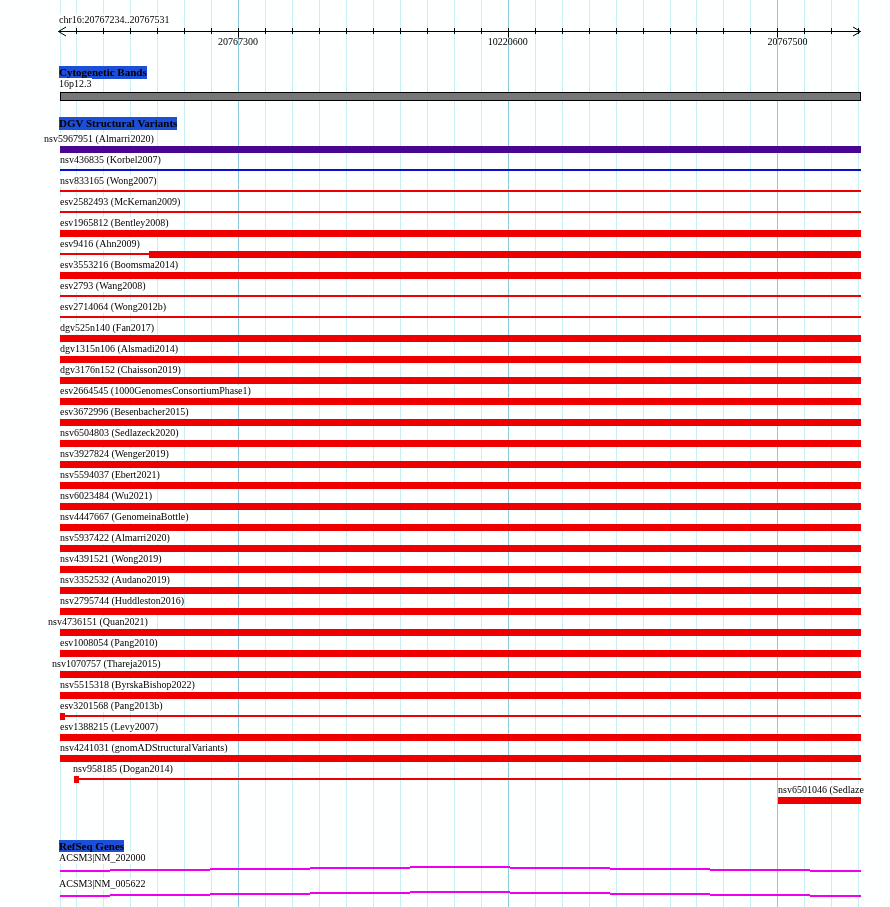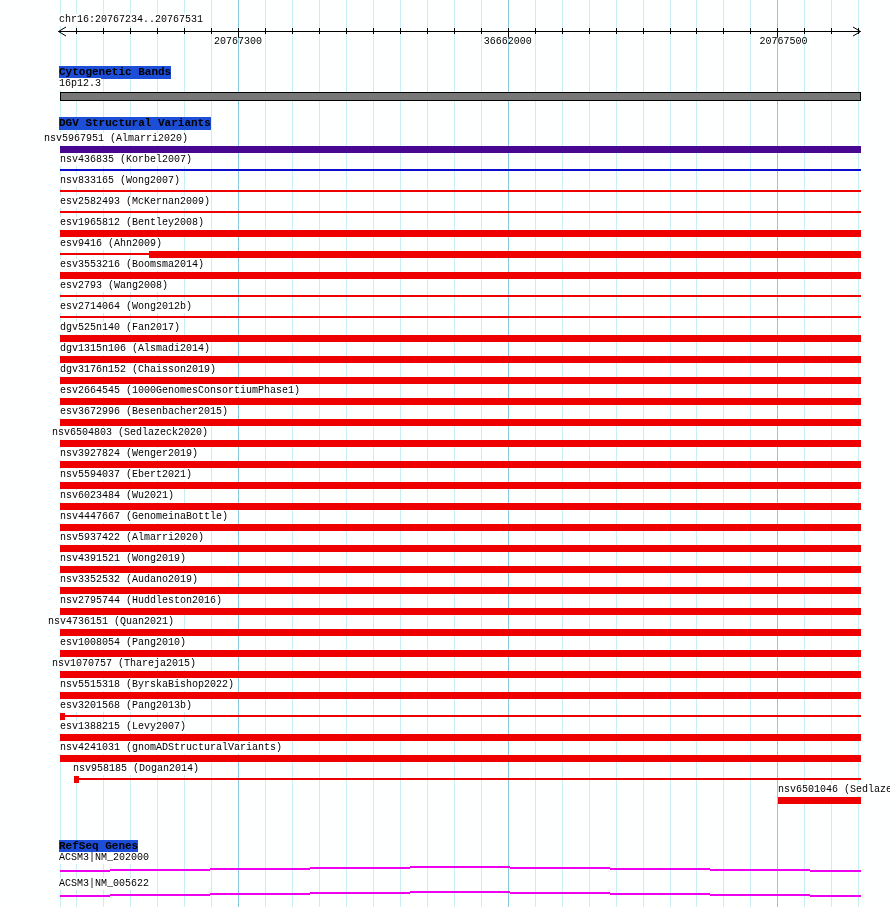--- a/index.html
+++ b/index.html
@@ -1,21 +1,21 @@
 <!DOCTYPE html>
 <html><head>
 <meta charset="utf-8">
 <style>
   html,body{margin:0;padding:0;background:#ffffff;}
   #screen{
     position:relative;
     width:890px;height:907px;
     background:#feffff;
     overflow:hidden;
-    font-family:Liberation Mono, monospace;
+    font-family:Liberation Serif, serif;
     color:#000;
   }
   .gridline{position:absolute;top:0;height:907px;width:1px;}
   .txt{position:absolute;height:12px;line-height:12px;font-size:10px;white-space:nowrap;background:#fff;padding:0;}
   .hdr{position:absolute;height:13px;line-height:13px;font-size:11px;font-weight:bold;white-space:nowrap;background:#1d4ed8;}
   .bar{position:absolute;}
   .ticklabel{position:absolute;width:60px;text-align:center;height:12px;line-height:12px;font-size:10px;}
   #ruler-svg{position:absolute;left:0;top:0;}
   .geneseg{position:absolute;height:2px;}
 </style>
@@ -93,21 +93,21 @@
         <line x1="831.5" y1="28" x2="831.5" y2="34"></line>
         <line x1="858.5" y1="28" x2="858.5" y2="34"></line>
       </g>
     <g id="ruler-arrows" stroke="#000" stroke-width="1" fill="none">
       <path d="M66,27 L58.5,31.5 L66,36"></path>
       <path d="M853,27 L860.5,31.5 L853,36"></path>
     </g>
   </svg>
   <div id="ruler-labels">
       <div class="ticklabel" style="left: 208px; top: 36px;">20767300</div>
-      <div class="ticklabel" style="left: 477.697px; top: 36px;">36662000</div>
+      <div class="ticklabel" style="left: 477.697px; top: 36px;">10220600</div>
       <div class="ticklabel" style="left: 747.394px; top: 36px; text-align: right;">20767500</div>
     </div>
 
   <div class="hdr" style="left:59px;top:66px;">Cytogenetic Bands</div>
   <div class="txt" style="left:59px;top:78px;">16p12.3</div>
   <div class="bar" id="cytoband-bar" style="left: 60px; top: 92px; width: 801px; height: 9px; box-sizing: border-box; background: rgb(119, 119, 119); border: 1px solid rgb(0, 0, 0);"></div>
 
   <div class="hdr" style="left:59px;top:117px;">DGV Structural Variants</div>
   <div id="variant-rows">
       <div>
@@ -161,21 +161,21 @@
       </div>
       <div>
         <div class="txt" style="left: 60px; top: 385px;">esv2664545 (1000GenomesConsortiumPhase1)</div>
         <div class="bar" style="left: 60px; top: 398px; width: 801px; height: 7px; background: rgb(238, 0, 0);"></div>
       </div>
       <div>
         <div class="txt" style="left: 60px; top: 406px;">esv3672996 (Besenbacher2015)</div>
         <div class="bar" style="left: 60px; top: 419px; width: 801px; height: 7px; background: rgb(238, 0, 0);"></div>
       </div>
       <div>
-        <div class="txt" style="left: 52px; top: 427px;">nsv6504803 (Sedlazeck2020)</div>
+        <div class="txt" style="left: 60px; top: 427px;">nsv6504803 (Sedlazeck2020)</div>
         <div class="bar" style="left: 60px; top: 440px; width: 801px; height: 7px; background: rgb(238, 0, 0);"></div>
       </div>
       <div>
         <div class="txt" style="left: 60px; top: 448px;">nsv3927824 (Wenger2019)</div>
         <div class="bar" style="left: 60px; top: 461px; width: 801px; height: 7px; background: rgb(238, 0, 0);"></div>
       </div>
       <div>
         <div class="txt" style="left: 60px; top: 469px;">nsv5594037 (Ebert2021)</div>
         <div class="bar" style="left: 60px; top: 482px; width: 801px; height: 7px; background: rgb(238, 0, 0);"></div>
       </div>

